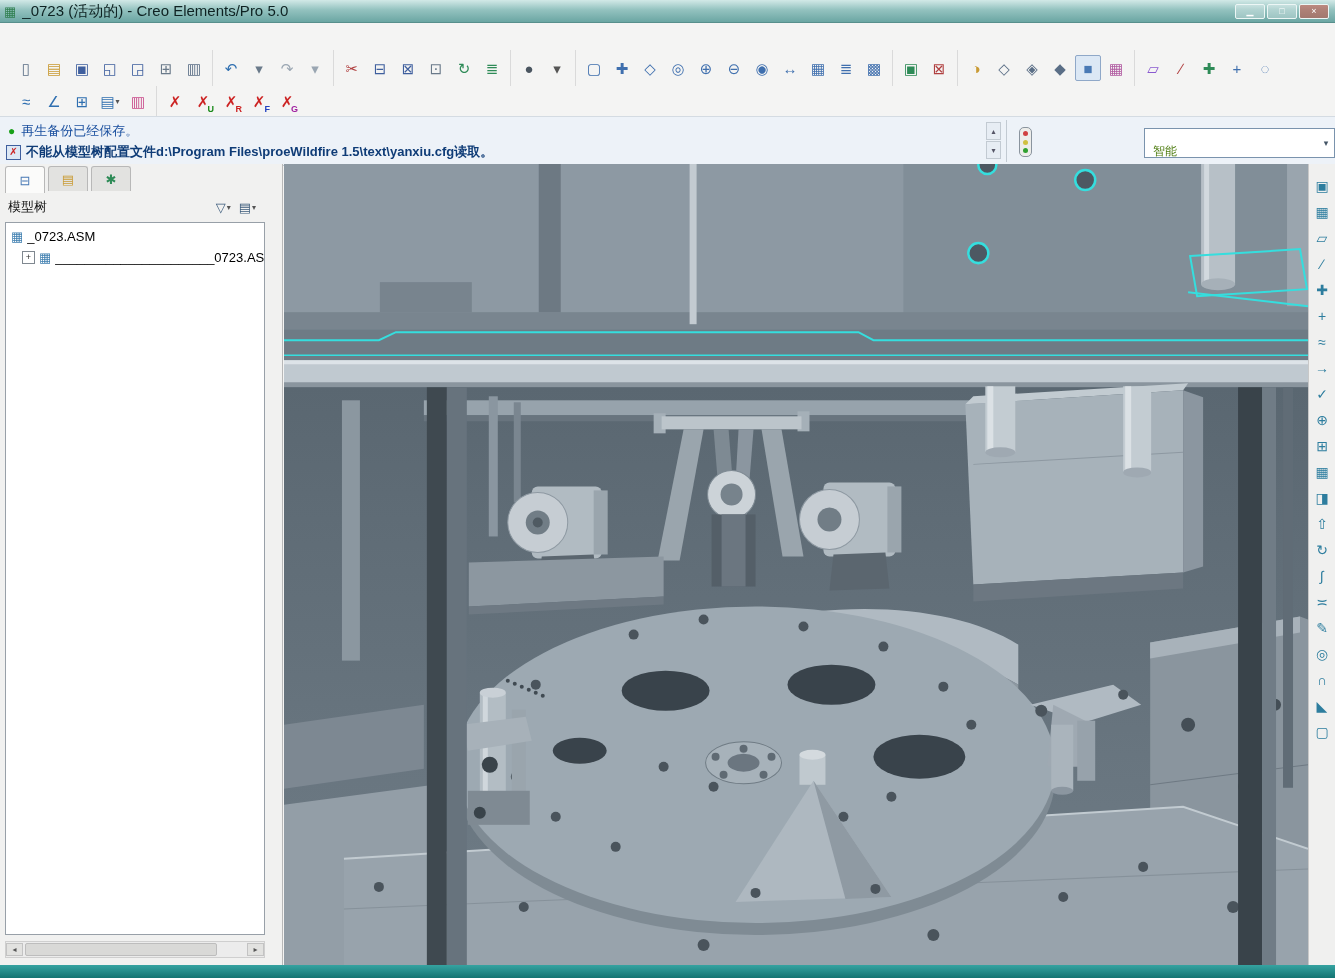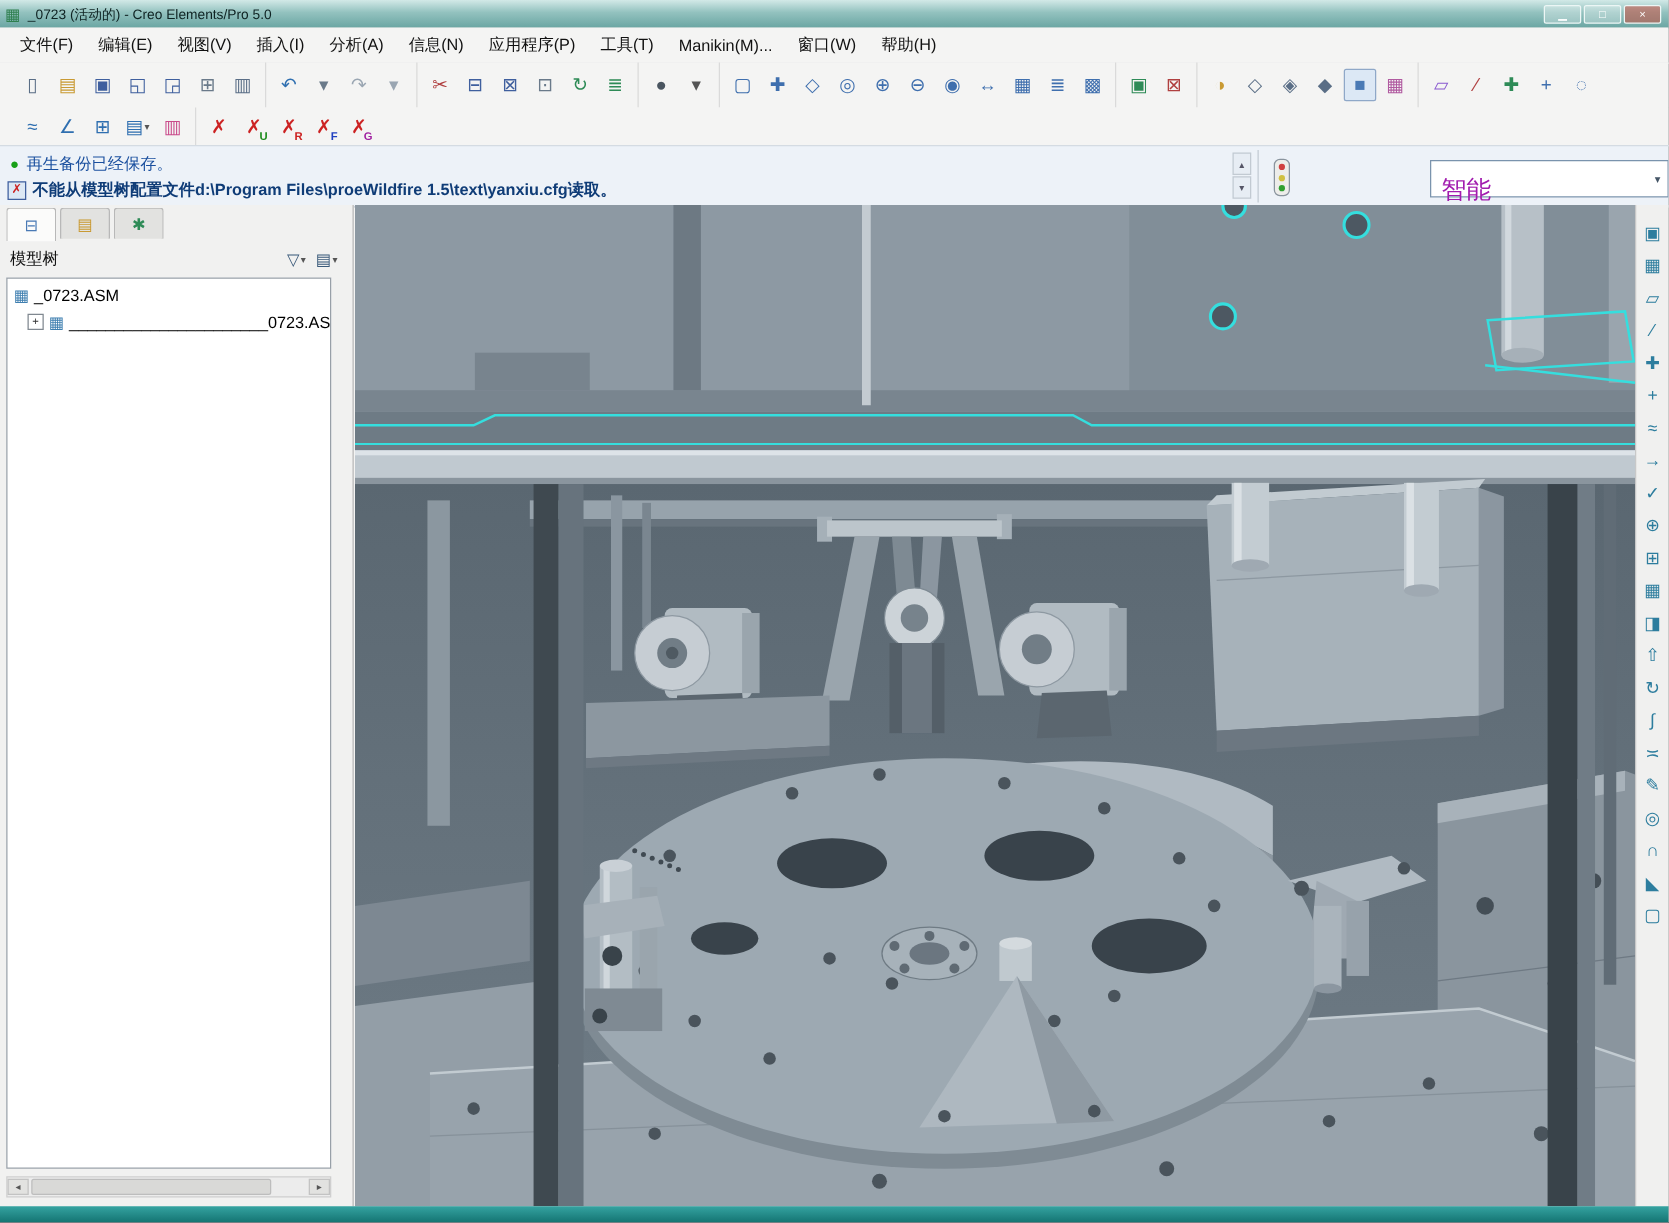--- a/index.html
+++ b/index.html
@@ -3,21 +3,21 @@
 <meta charset="utf-8">
 <style>
   html,body{margin:0;padding:0;background:#555;}
   .window{position:relative;width:1335px;height:978px;background:#f4f4f3;overflow:hidden;
           font-family:"Liberation Sans","DejaVu Sans",sans-serif;-webkit-font-smoothing:antialiased;}
   
   .titlebar{position:absolute;top:0;left:0;right:0;height:22px;display:flex;align-items:center;gap:6px;
             padding:0 4px;background:linear-gradient(180deg,#d2e9e7 0%,#93c2bf 45%,#6ba6a3 100%);
             border-bottom:1px solid #578f8c;}
   .app-icon{font-size:13px;color:#2f7f4f;line-height:1;}
-  .title{font-size:11px;color:#0e2222;}
+  .title{font-size:15px;color:#0e2222;}
   .winbtns{margin-left:auto;display:flex;gap:2px;padding-right:2px;}
   .winbtn{width:30px;height:15px;border:1px solid #ecf6f5;background:rgba(255,255,255,.28);color:#fff;
           font-size:9px;display:flex;align-items:center;justify-content:center;border-radius:2px;padding:0;}
   .winbtn:last-child{background:rgba(196,74,60,.55);}
   
   .menubar{position:absolute;top:22px;left:0;right:0;height:28px;background:#f4f4f3;display:flex;
            align-items:center;padding-left:6px;border-bottom:1px solid #e6e6e6;}
   .menu-item{padding:4px 10px;font-size:13px;color:#111;cursor:default;}
   
   .toolbar-row{position:absolute;left:0;right:0;background:#f4f4f3;display:flex;align-items:center;padding-left:8px;}
@@ -46,30 +46,30 @@
   .msgnav button{width:15px;height:18px;font-size:8px;color:#556;background:#e7edf4;border:1px solid #c2cad2;
                  display:flex;align-items:center;justify-content:center;padding:0;}
   .msg-divider{position:absolute;left:1006px;top:3px;bottom:3px;width:1px;background:#c2cad2;}
   .mc-light{position:absolute;left:1019px;top:10px;width:11px;height:28px;border:1px solid #8a949e;
             border-radius:5px;background:#ededea;display:flex;flex-direction:column;align-items:center;
             justify-content:space-evenly;}
   .mc-light i{width:5px;height:5px;border-radius:50%;display:block;}
   .mc-r{background:#d04040;} .mc-y{background:#d0c040;} .mc-g{background:#30a030;}
   .filter{position:absolute;top:128px;right:0;width:191px;height:30px;background:#fff;border:1px solid #7a93ad;
           display:flex;align-items:center;box-sizing:border-box;}
-  .filter .val{padding-left:8px;font-size:20px;color:#a21caf;flex:1;margin-top:16px;}
+  .filter .val{padding-left:8px;font-size:12px;color:#4d7c0f;flex:1;margin-top:16px;}
   .filter .fcaret{width:16px;font-size:9px;color:#456;display:flex;align-items:center;justify-content:center;}
   
   .leftpanel{position:absolute;top:164px;left:0;width:283px;bottom:13px;background:#f1f1f0;
              border-right:1px solid #b8b8b8;box-sizing:border-box;}
   .ptabs{position:absolute;top:2px;left:5px;display:flex;gap:3px;}
   .ptab{width:40px;height:25px;border:1px solid #b8b8b8;border-bottom:none;background:#e2e2e0;
         display:flex;align-items:center;justify-content:center;font-size:13px;border-radius:3px 3px 0 0;padding:0;}
   .ptab.active{background:#fbfbfa;height:27px;}
-  .treeheader{position:absolute;top:30px;left:0;right:0;height:26px;display:flex;align-items:center;padding:0 8px;}
+  .treeheader{position:absolute;top:30px;left:0;right:14px;height:26px;display:flex;align-items:center;padding:0 8px;}
   .treeheader .ttl{font-size:13px;color:#111;}
   .treeheader .spacer{flex:1;}
   .hb{display:inline-flex;align-items:center;gap:1px;background:transparent;border:1px solid transparent;
       font-size:13px;color:#3a5a7a;padding:1px 3px;}
   .hb .caret{font-size:8px;color:#555;}
   .treebox{position:absolute;top:58px;left:5px;width:260px;bottom:30px;background:#fff;border:1px solid #98a0a8;
            overflow:hidden;box-sizing:border-box;padding-top:3px;}
   .trow{display:flex;align-items:center;height:21px;font-size:13px;color:#000;padding-left:5px;gap:4px;cursor:default;}
   .trow .exp{width:11px;height:11px;border:1px solid #808890;background:#fff;font-size:9px;line-height:1;
              display:inline-flex;align-items:center;justify-content:center;color:#333;flex:none;}
@@ -112,44 +112,20 @@
         <button class="winbtn">
           <span class="glyph">□</span>
         </button>
 
         <button class="winbtn">
           <span class="glyph">×</span>
         </button>
       </div>
   </div>
 
-  <div class="menubar">
-
-      <span class="menu-item">文件(F)</span>
-
-      <span class="menu-item">编辑(E)</span>
-
-      <span class="menu-item">视图(V)</span>
-
-      <span class="menu-item">插入(I)</span>
-
-      <span class="menu-item">分析(A)</span>
-
-      <span class="menu-item">信息(N)</span>
-
-      <span class="menu-item">应用程序(P)</span>
-
-      <span class="menu-item">工具(T)</span>
-
-      <span class="menu-item">Manikin(M)...</span>
-
-      <span class="menu-item">窗口(W)</span>
-
-      <span class="menu-item">帮助(H)</span>
-    </div>
 
   <div class="toolbar-row r1">
     <div class="tb-group">
 
     <button class="tb" style="color: rgb(90, 110, 134);">
           <span class="glyph">▯</span>
         </button>
         <button class="tb" style="color: rgb(201, 154, 51);">
           <span class="glyph">▤</span>
         </button>

